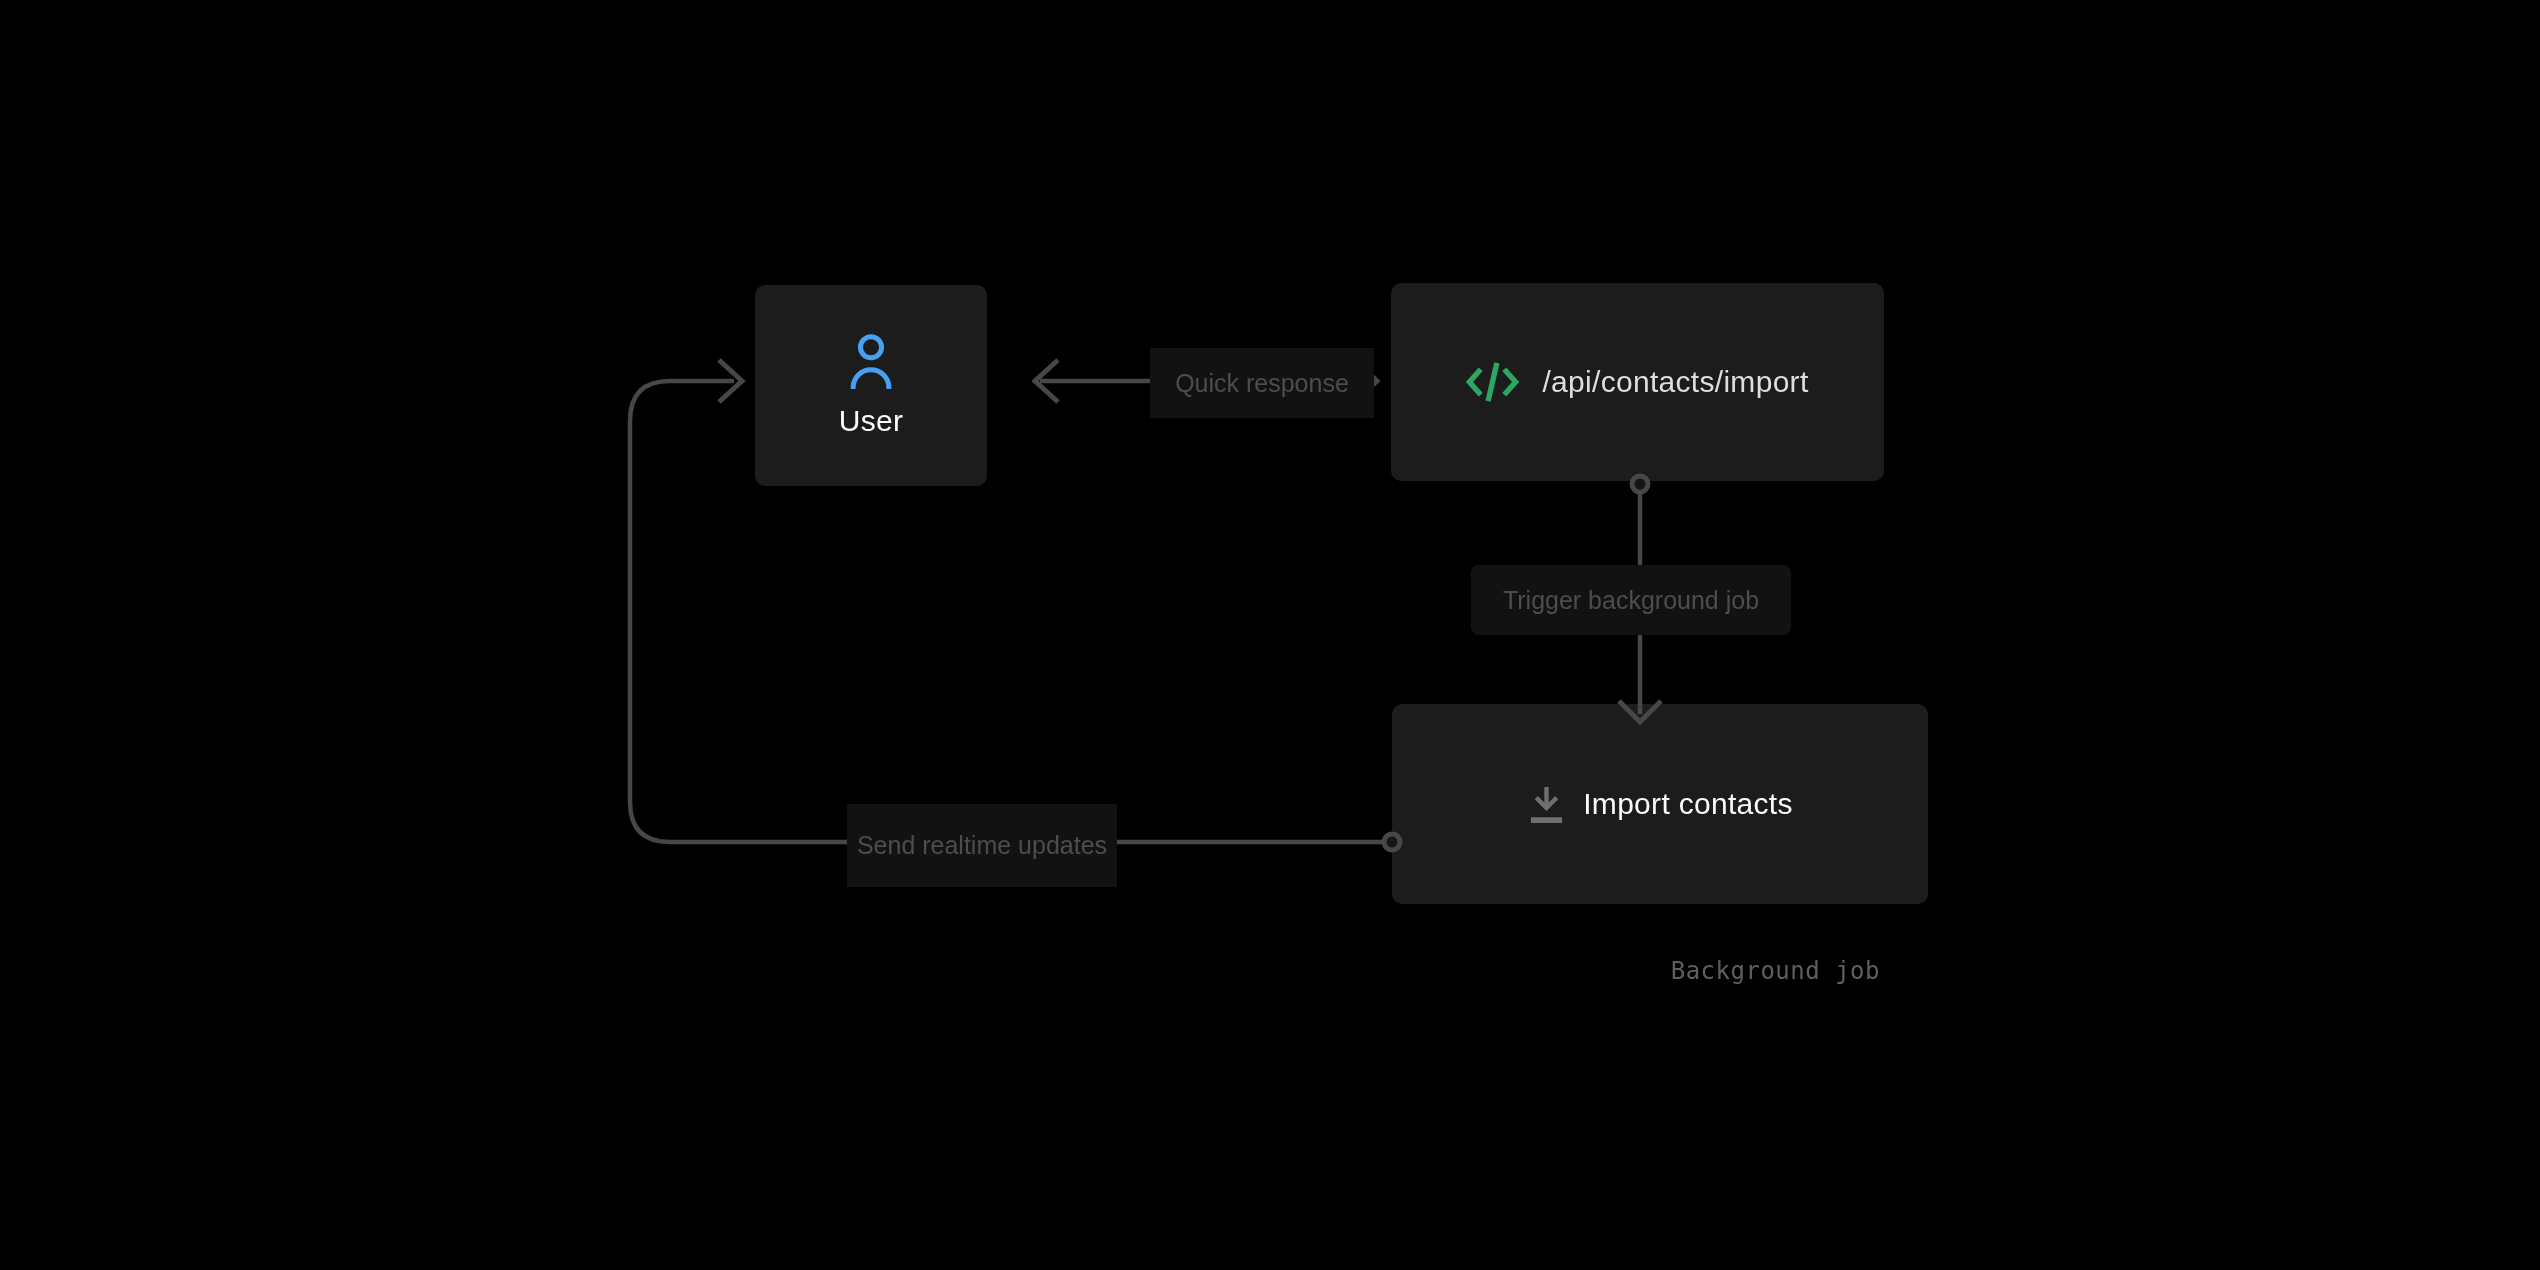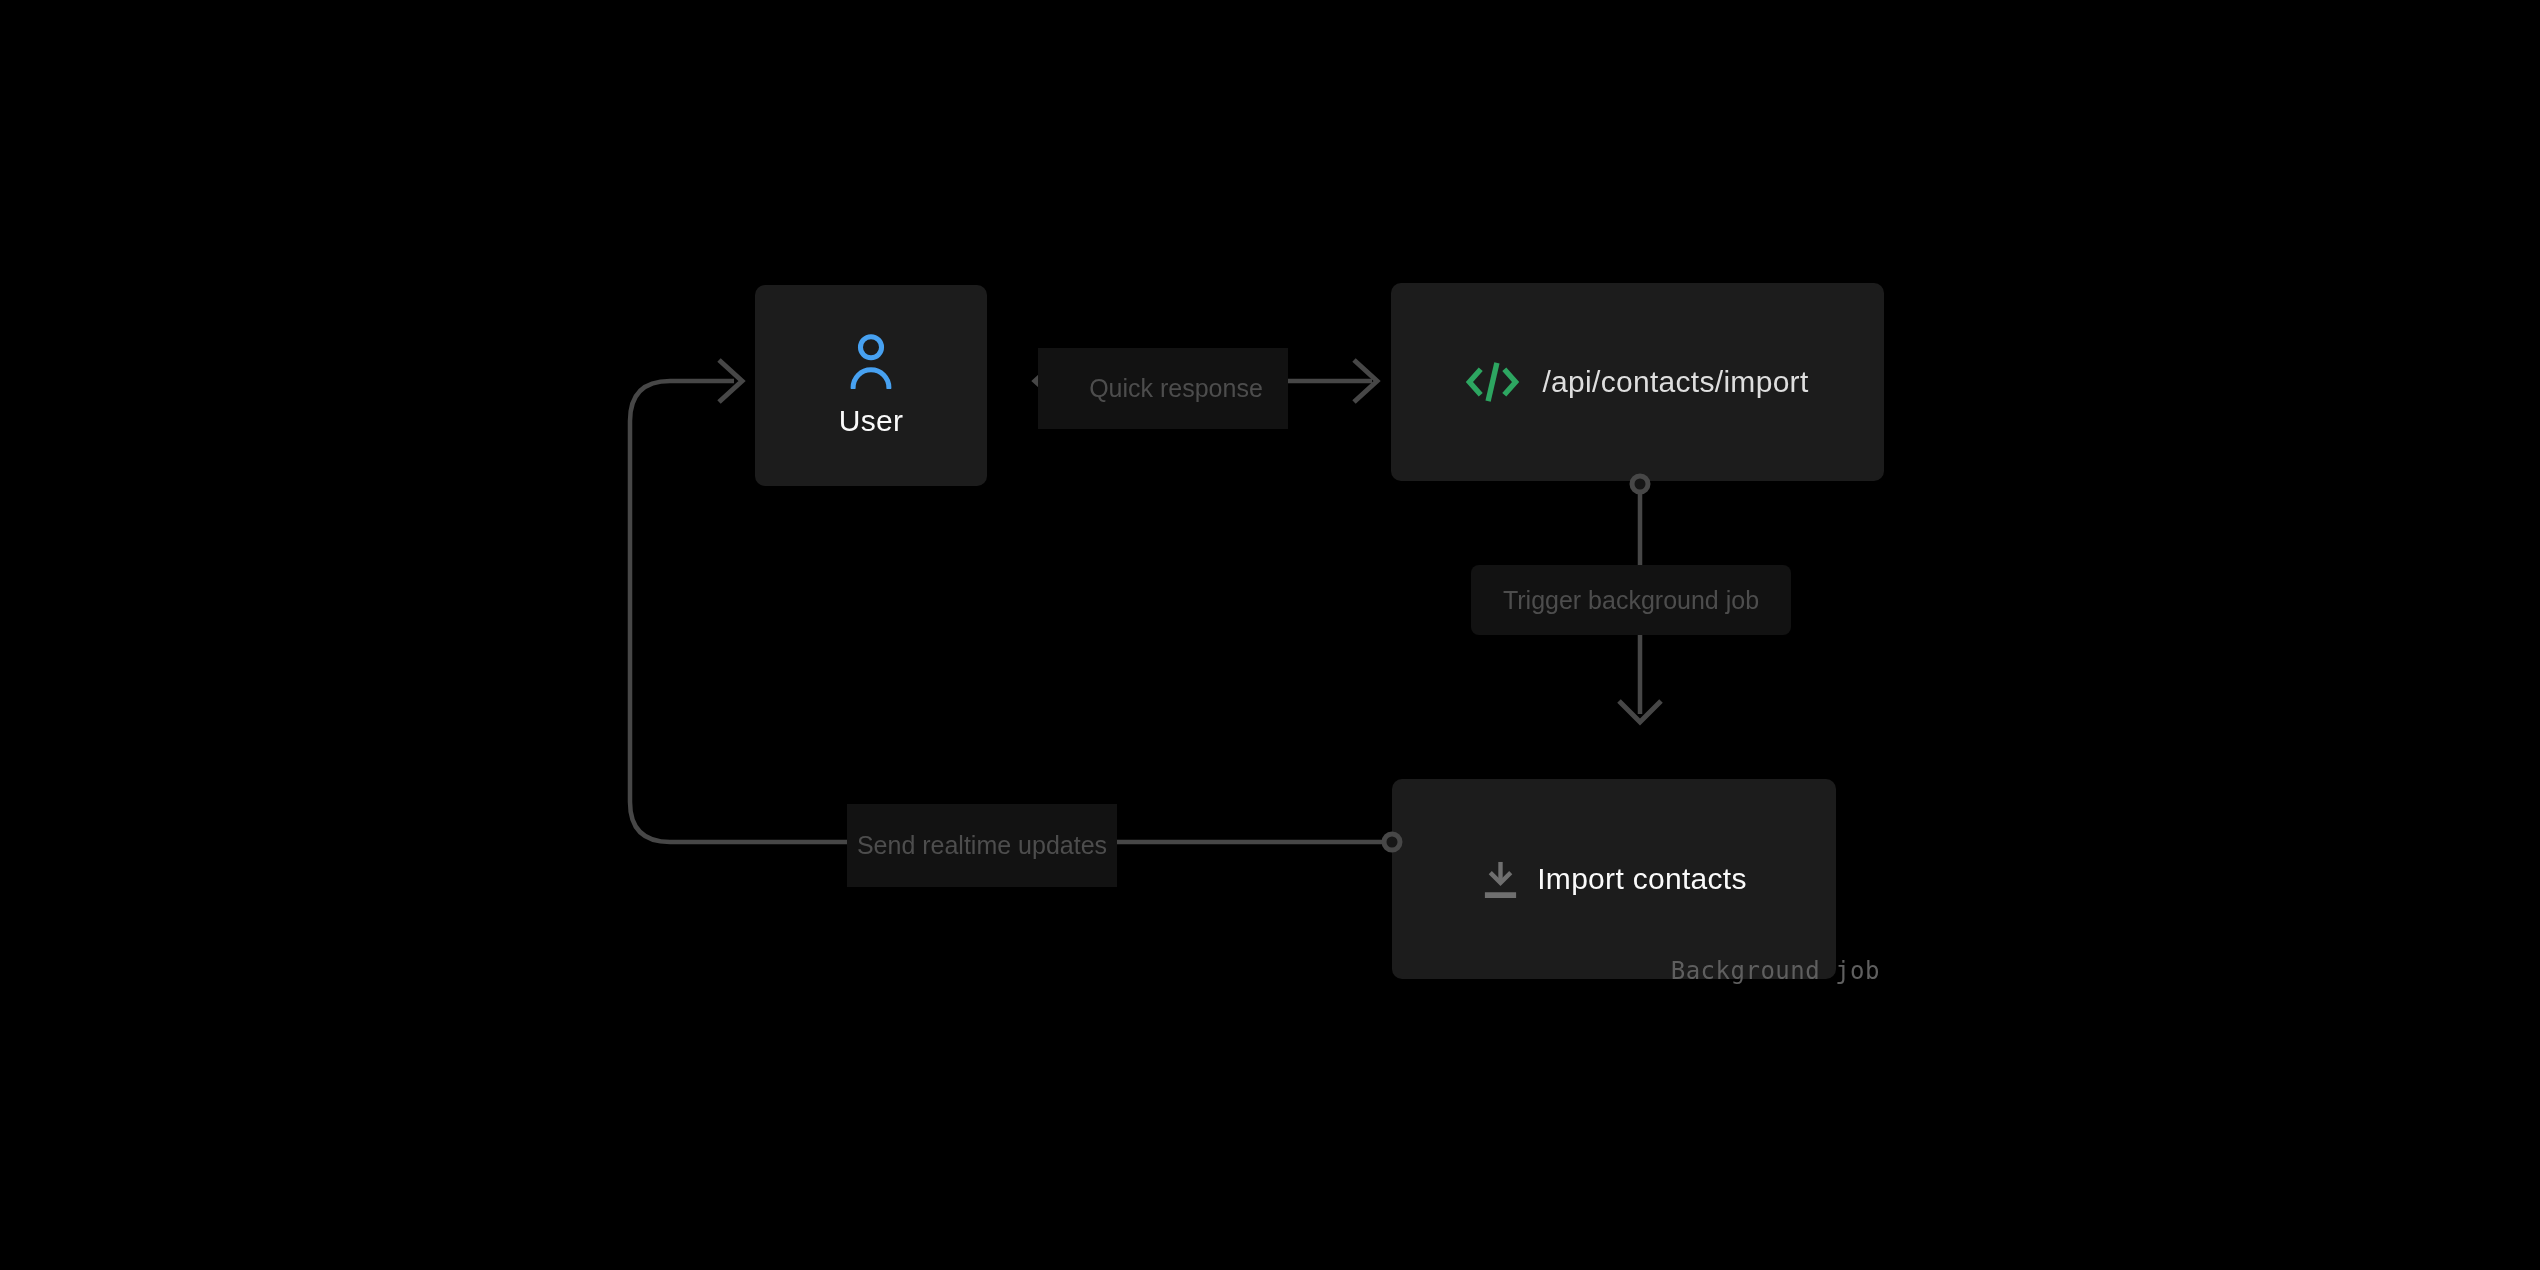--- a/index.html
+++ b/index.html
@@ -39,22 +39,22 @@
     flex-direction: column;
     gap: 15px;
   }
   #node-api {
     left: 1391px; top: 283px;
     width: 493px; height: 198px;
     flex-direction: row;
     gap: 23px;
   }
   #node-job {
-    left: 1392px; top: 779px;
-    width: 444px; height: 200px;
+    left: 1392px; top: 704px;
+    width: 536px; height: 200px;
     flex-direction: row;
     gap: 17px;
   }
   .node-label {
     color: #fafafa;
     font-size: 30px;
     letter-spacing: 0.3px;
     white-space: nowrap;
   }
   #node-api .node-label {
@@ -64,21 +64,21 @@
     position: absolute;
     background: #121212;
     color: #4d4d4d;
     font-size: 25px;
     display: flex;
     align-items: center;
     justify-content: center;
     white-space: nowrap;
     z-index: 3;
   }
-  #label-quick   { left: 1038px; top: 348px; width: 224px; height: 81px; padding-left: 26px; }
+  #label-quick   { left: 1150px; top: 348px; width: 224px; height: 70px; }
   #label-trigger { left: 1471px; top: 565px; width: 320px; height: 70px; border-radius: 8px; }
   #label-updates { left: 847px;  top: 804px; width: 270px; height: 83px; }
   .annotation {
     position: absolute;
     right: 660px;
     top: 957px;
     color: #5f5f5f;
     font-family: "DejaVu Sans Mono", "Liberation Mono", monospace;
     font-size: 24px;
     letter-spacing: 0.5px;

